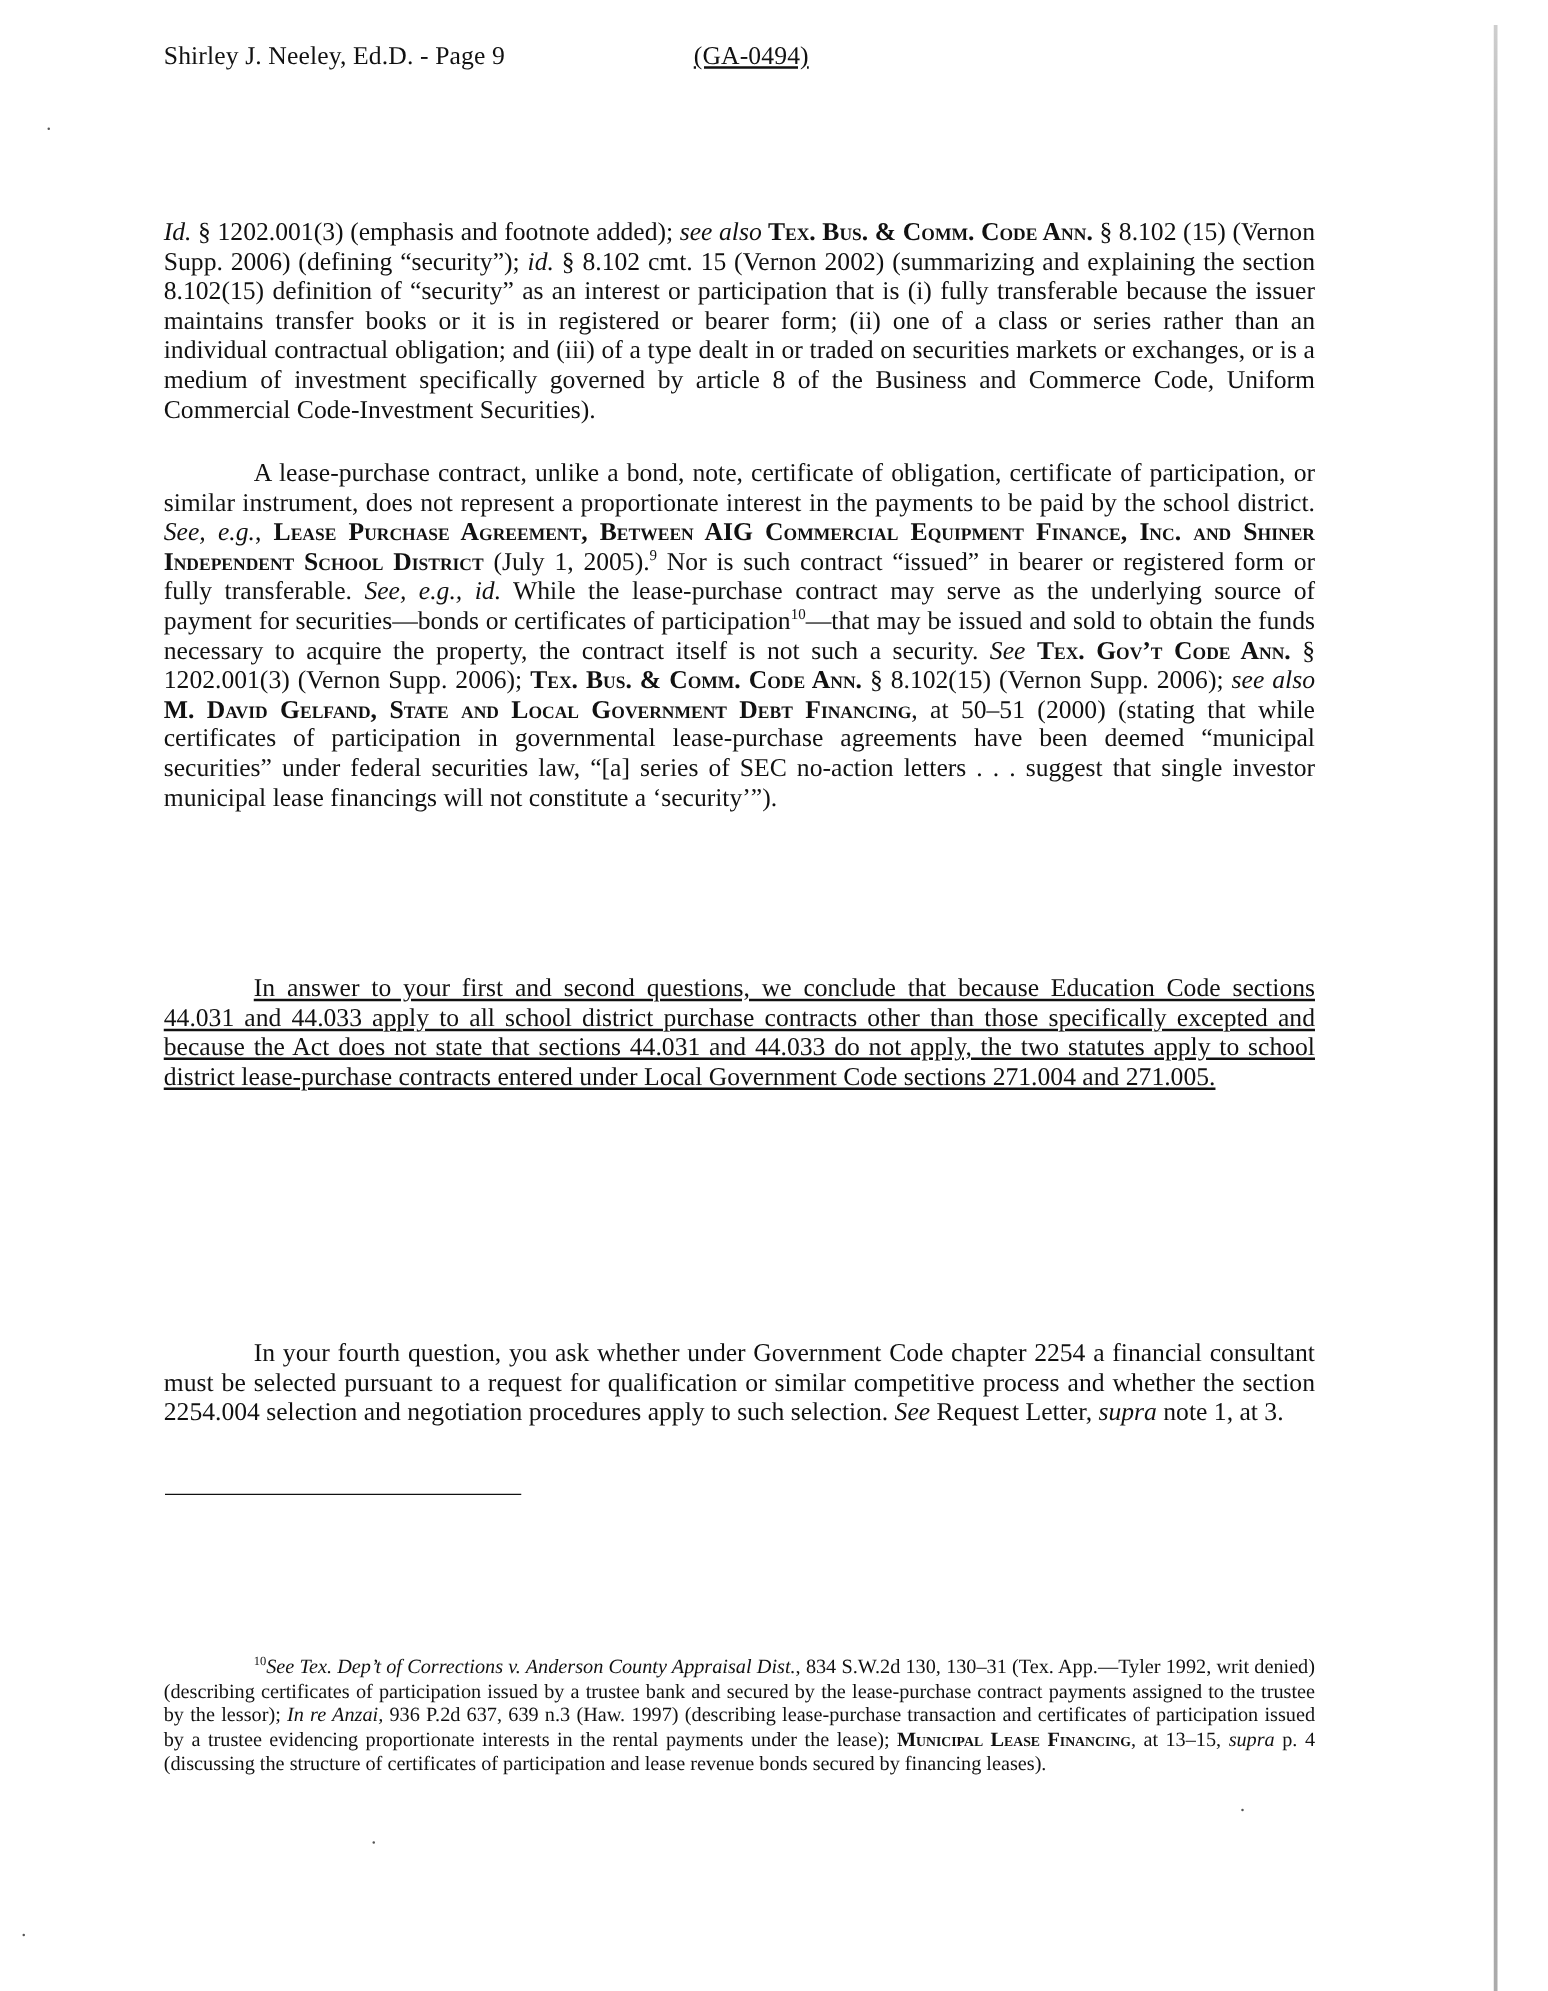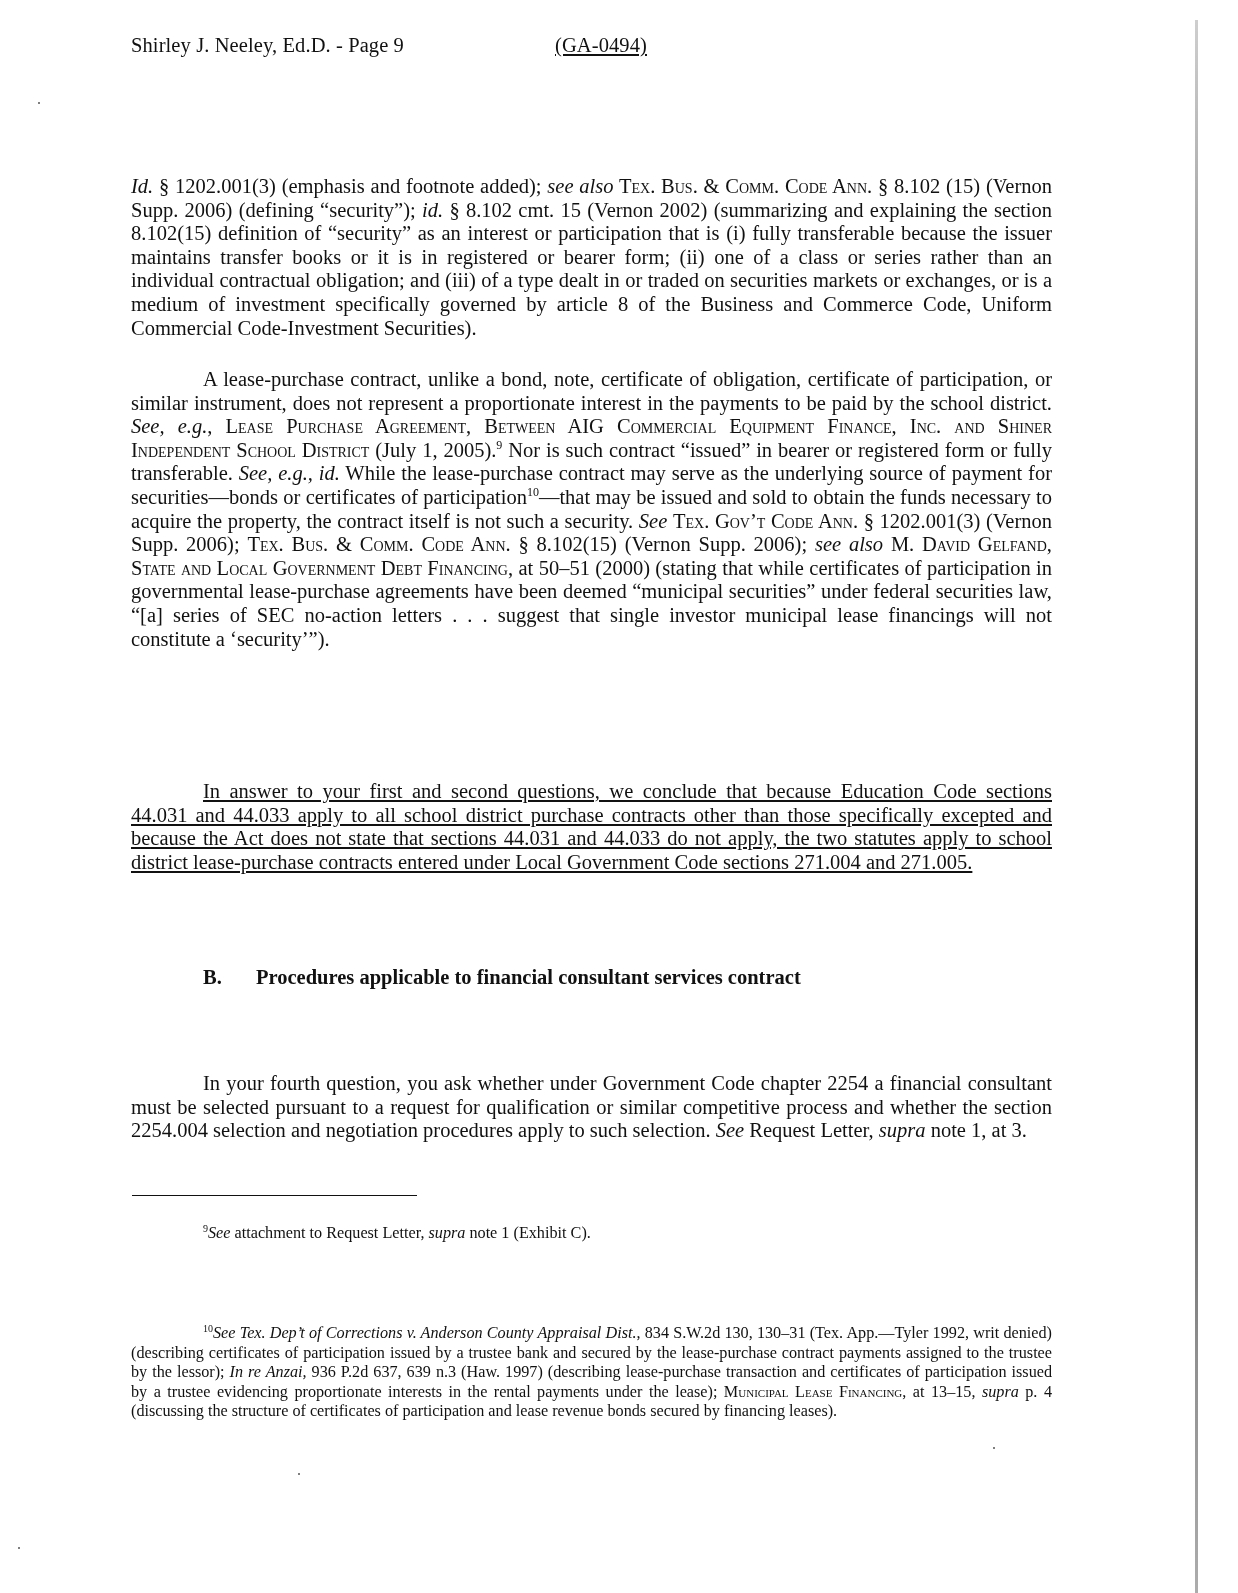--- a/index.html
+++ b/index.html
@@ -44,20 +44,21 @@
     text-align: justify;
   }
   .body-text p {
     margin: 0;
   }
   .indent {
     text-indent: 72px;
   }
   .sc {
     font-variant: small-caps;
+    font-weight: bold;
   }
   i, .it { }
   sup {
     font-size: 12px;
     line-height: 0;
     vertical-align: super;
   }
   .heading {
     position: absolute;
     left: 203px;
@@ -135,37 +136,29 @@
   <div class="body-text" style="top:368px;">
     <p class="indent">
       <span>A lease-purchase contract, unlike a bond, note, certificate of obligation, certificate of participation, or similar instrument, does not represent a proportionate interest in the payments to be paid by the school district. </span><i>See, e.g.</i><span>, </span><span class="sc">Lease Purchase Agreement, Between AIG Commercial Equipment Finance, Inc. and Shiner Independent School District</span><span> (July 1, 2005).</span><sup>9</sup><span> Nor is such contract “issued” in bearer or registered form or fully transferable. </span><i>See, e.g., id.</i><span> While the lease-purchase contract may serve as the underlying source of payment for securities—bonds or certificates of participation</span><sup>10</sup><span>—that may be issued and sold to obtain the funds necessary to acquire the property, the contract itself is not such a security. </span><i>See</i><span> </span><span class="sc">Tex. Gov’t Code Ann.</span><span> § 1202.001(3) (Vernon Supp. 2006); </span><span class="sc">Tex. Bus. &amp; Comm. Code Ann.</span><span> § 8.102(15) (Vernon Supp. 2006); </span><i>see also</i><span> </span><span class="sc">M. David Gelfand, State and Local Government Debt Financing</span><span>, at 50–51 (2000) (stating that while certificates of participation in governmental lease-purchase agreements have been deemed “municipal securities” under federal securities law, “[a] series of SEC no-action letters . . . suggest that single investor municipal lease financings will not constitute a ‘security’”).</span>
     </p>
   </div>
 
   <div class="body-text" style="top:780px;text-decoration:underline;">
     <p class="indent">In answer to your first and second questions, we conclude that because Education Code sections 44.031 and 44.033 apply to all school district purchase contracts other than those specifically excepted and because the Act does not state that sections 44.031 and 44.033 do not apply, the two statutes apply to school district lease-purchase contracts entered under Local Government Code sections 271.004 and 271.005.</p>
   </div>
 
-  <div class="heading">
-    <span class="letter">B.</span><span>Procedures applicable to financial consultant services contract</span>
-  </div>
 
   <div class="body-text" style="top:1024px;margin-top:48px;">
     <p class="indent">
       <span>In your fourth question, you ask whether under Government Code chapter 2254 a financial consultant must be selected pursuant to a request for qualification or similar competitive process and whether the section 2254.004 selection and negotiation procedures apply to such selection. </span><i>See</i><span> Request Letter, </span><i>supra</i><span> note 1, at 3.</span>
     </p>
   </div>
 
   <div class="fn-rule"></div>
 
-  <div class="footnote" style="top:1224px;">
-    <p>
-      <sup>9</sup><i>See</i><span> attachment to Request Letter, </span><i>supra</i><span> note 1 (Exhibit C).</span>
-    </p>
-  </div>
 
   <div class="footnote" style="top:1324px;">
     <p>
       <sup>10</sup><i>See Tex. Dep’t of Corrections v. Anderson County Appraisal Dist.</i><span>, 834 S.W.2d 130, 130–31 (Tex. App.—Tyler 1992, writ denied) (describing certificates of participation issued by a trustee bank and secured by the lease-purchase contract payments assigned to the trustee by the lessor); </span><i>In re Anzai,</i><span> 936 P.2d 637, 639 n.3 (Haw. 1997) (describing lease-purchase transaction and certificates of participation issued by a trustee evidencing proportionate interests in the rental payments under the lease); </span><span class="sc">Municipal Lease Financing</span><span>, at 13–15, </span><i>supra</i><span> p. 4 (discussing the structure of certificates of participation and lease revenue bonds secured by financing leases).</span>
     </p>
   </div>
 
   <div class="scan-edge">
     <div class="line"></div>
   </div>

